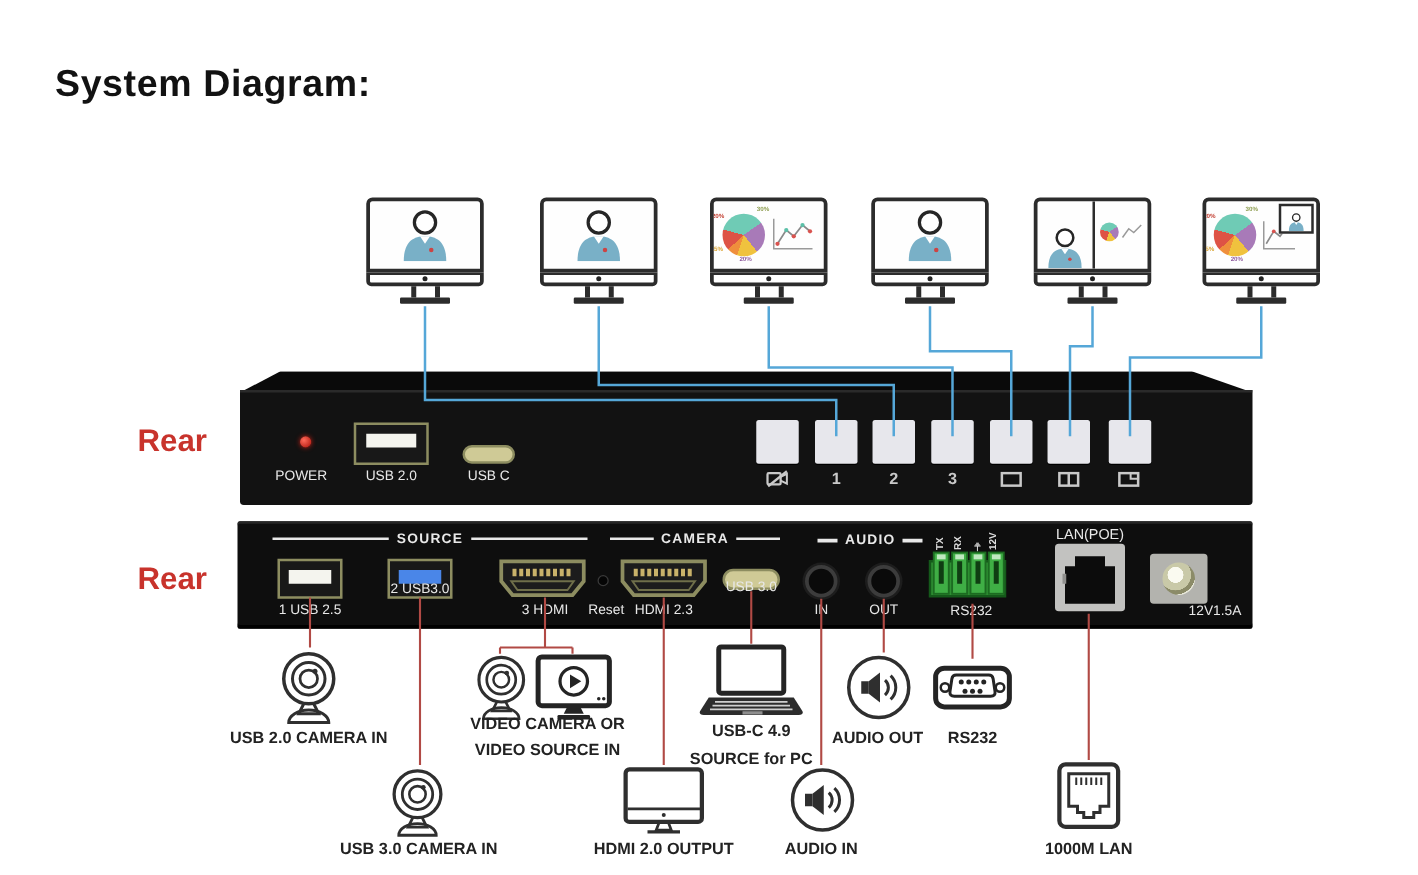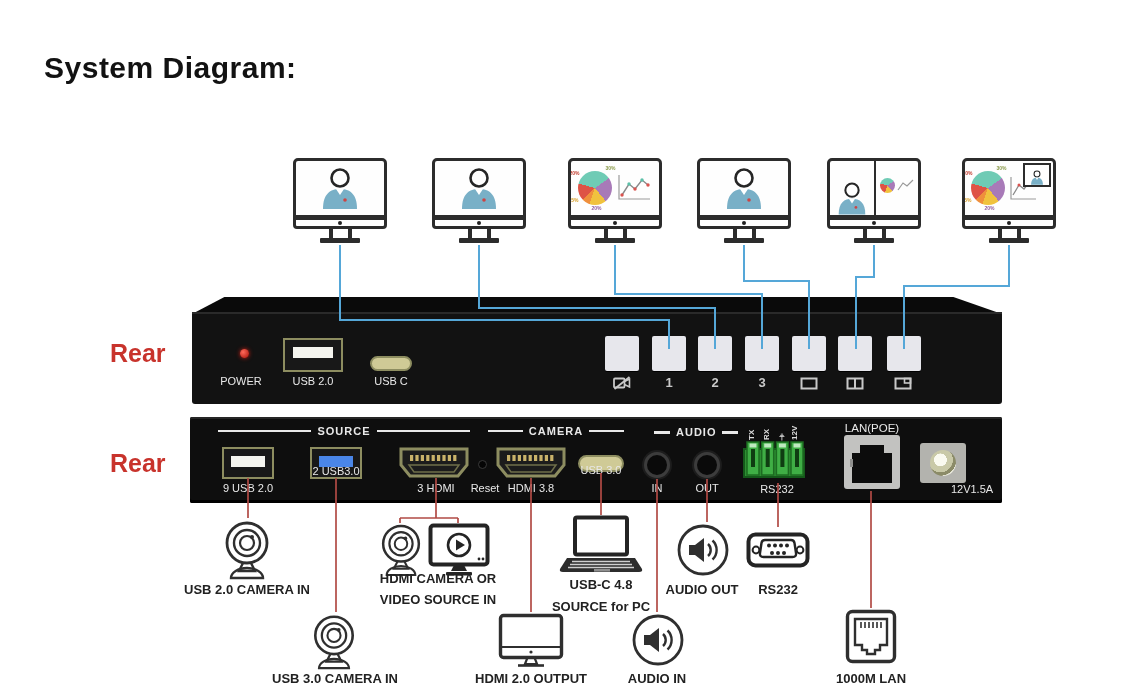--- a/index.html
+++ b/index.html
@@ -334,25 +334,25 @@
       <svg width="56" height="54" viewBox="0 0 56 54">
         <path d="M8 18 h8 v-8 h24 v8 h8 v30 h-40 z" fill="#0c0c0c"></path>
         <rect x="6" y="24" width="3" height="8" fill="#8f8f8d"></rect>
       </svg>
     </div>
 
     <div class="dcjack" style="left:730px;top:26px;width:46px;height:40px">
       <div class="dcring"></div>
     </div>
 
-    <div class="wlabel" style="left:58px;top:65px">9 USB 2.0</div>
+    <div class="wlabel" style="left:58px;top:65px">1 USB 2.5</div>
     <div class="wlabel" style="left:146px;top:48px">2 USB3.0</div>
     <div class="wlabel" style="left:246px;top:65px">3 HDMI</div>
     <div class="wlabel" style="left:295px;top:65px">Reset</div>
-    <div class="wlabel" style="left:341px;top:65px">HDMI 3.8</div>
+    <div class="wlabel" style="left:341px;top:65px">HDMI 2.3</div>
     <div class="wlabel" style="left:411px;top:47px">USB 3.0</div>
     <div class="wlabel" style="left:467px;top:65px">IN</div>
     <div class="wlabel" style="left:517px;top:65px">OUT</div>
     <div class="wlabel" style="left:587px;top:66px">RS232</div>
     <div class="wlabel" style="left:782px;top:66px">12V1.5A</div>
   </div>
 
   <svg class="icon" style="left:219px;top:488px" width="56" height="62" viewBox="0 0 56 62">
     <circle cx="28" cy="24" r="20" fill="#fff" stroke="#2f2f2f" stroke-width="2.8"></circle>
     <circle cx="28" cy="24" r="13" fill="none" stroke="#2f2f2f" stroke-width="2.4"></circle>
@@ -374,34 +374,34 @@
 
   <svg class="icon" style="left:428px;top:492px" width="62" height="54" viewBox="0 0 62 54">
     <rect x="2.5" y="2.5" width="57" height="39" rx="3" fill="#fff" stroke="#242424" stroke-width="4"></rect>
     <circle cx="31" cy="22" r="11" fill="none" stroke="#242424" stroke-width="2.6"></circle>
     <path d="M28 16.5 v11 l9 -5.5 z" fill="#242424"></path>
     <circle cx="51" cy="36" r="1.4" fill="#242424"></circle>
       <circle cx="55" cy="36" r="1.4" fill="#242424"></circle>
     <path d="M26 42 h10 l3 6 h-16 z" fill="#242424"></path>
     <rect x="18" y="49" width="26" height="3.5" rx="1" fill="#242424"></rect>
   </svg>
-  <div class="plabel" style="left:438px;top:540px">HDMI CAMERA OR</div>
+  <div class="plabel" style="left:438px;top:540px">VIDEO CAMERA OR</div>
   <div class="plabel" style="left:438px;top:561px">VIDEO SOURCE IN</div>
 
   <svg class="icon" style="left:558px;top:484px" width="86" height="60" viewBox="0 0 86 60">
     <rect x="17" y="2.5" width="52" height="37" rx="2" fill="#fff" stroke="#242424" stroke-width="4"></rect>
     <path d="M9 43 h68 l7 11 q1 3 -3 3 h-76 q-4 0 -3 -3 z" fill="#2c2c2c"></path>
     <g stroke="#cfcfcf" stroke-width="1.4">
       <line x1="14" y1="46.5" x2="72" y2="46.5"></line>
         <line x1="12" y1="49.5" x2="74" y2="49.5"></line>
         <line x1="10" y1="52.5" x2="76" y2="52.5"></line>
     </g>
     <rect x="36" y="54" width="16" height="2.6" fill="#8f8f8f"></rect>
   </svg>
-  <div class="plabel" style="left:601px;top:546px">USB-C 4.8</div>
+  <div class="plabel" style="left:601px;top:546px">USB-C 4.9</div>
   <div class="plabel" style="left:601px;top:568px">SOURCE for PC</div>
 
   <svg class="icon" style="left:676px;top:492px" width="54" height="54" viewBox="0 0 54 54">
     <circle cx="27" cy="27" r="24" fill="#fff" stroke="#2f2f2f" stroke-width="2.8"></circle>
     <rect x="13" y="22" width="6" height="10" fill="#2f2f2f"></rect>
     <path d="M19 22 L28 15 V39 L19 32 Z" fill="#2f2f2f"></path>
     <path d="M32 21 a8 8 0 0 1 0 12" fill="none" stroke="#2f2f2f" stroke-width="2.4"></path>
     <path d="M36.5 17.5 a13 13 0 0 1 0 19" fill="none" stroke="#2f2f2f" stroke-width="2.4"></path>
   </svg>
   <div class="plabel" style="left:702px;top:551px">AUDIO OUT</div>

